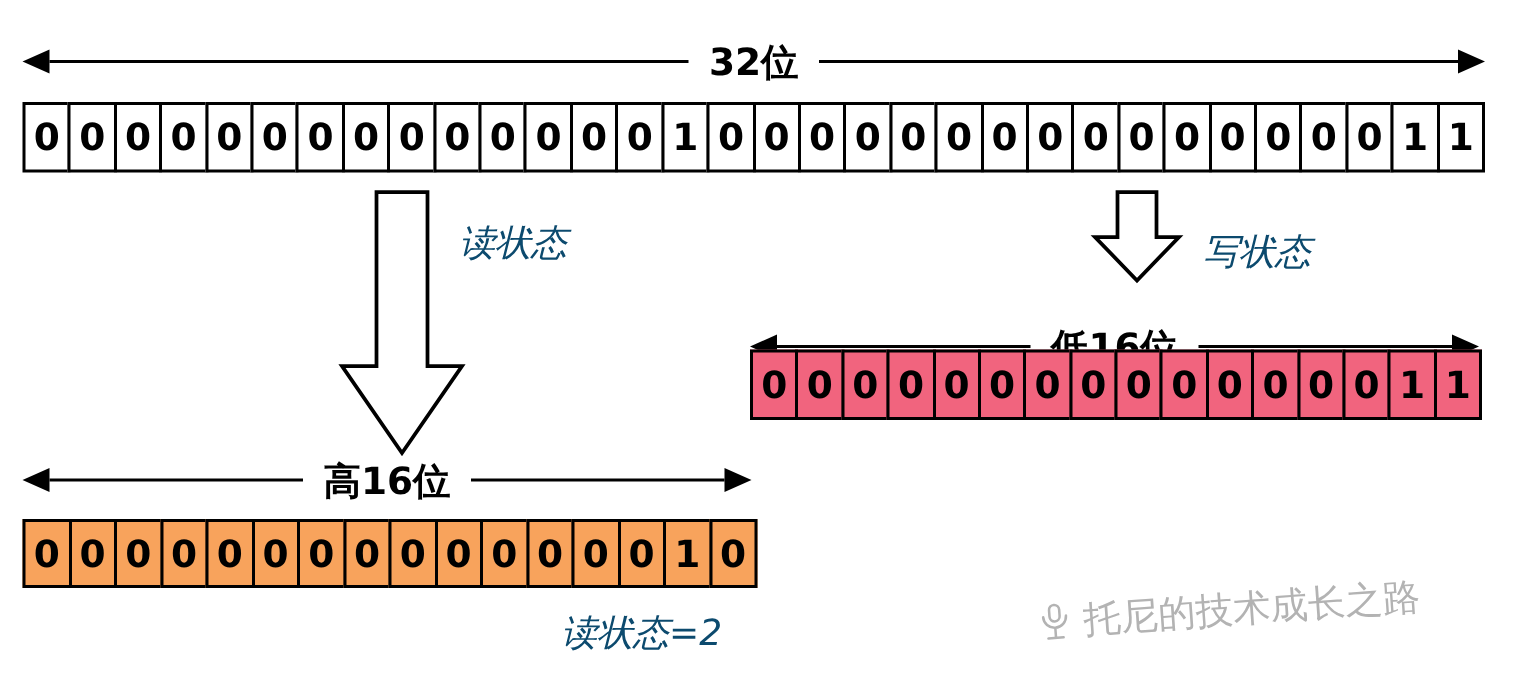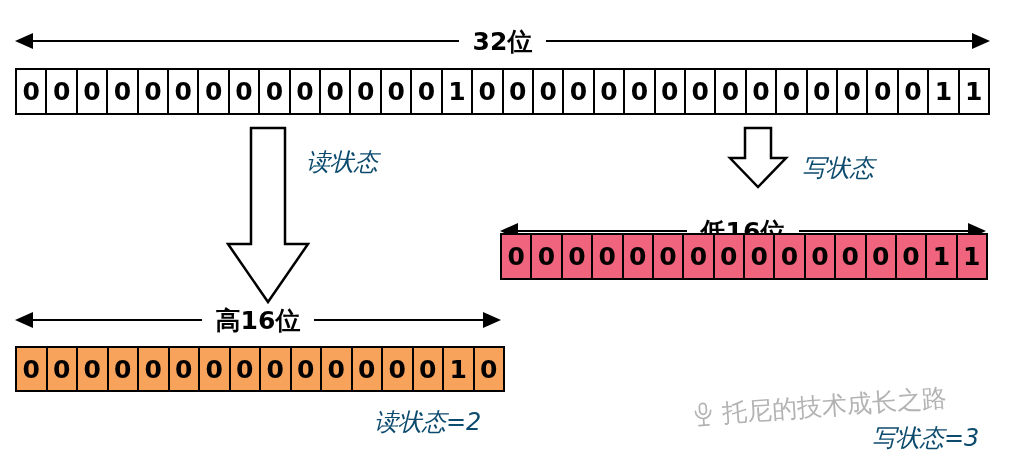--- a/index.html
+++ b/index.html
@@ -140,21 +140,20 @@
       <div class="cell">0</div>
       <div class="cell">0</div>
       <div class="cell">0</div>
       <div class="cell">0</div>
       <div class="cell">0</div>
       <div class="cell">1</div>
       <div class="cell">0</div>
     </div>
 
   <div class="lbl" style="left:374px;top:406px;">读状态=2</div>
-  <div class="lbl" style="left:872px;top:422px;">写状态=3</div>
 
   <div class="watermark">
     <svg width="22" height="28" viewBox="0 0 26 32">
       <rect x="9" y="2" width="8" height="13" rx="4" fill="none" stroke="#b3b3b3" stroke-width="2"></rect>
       <path d="M4,11 a9,9 0 0 0 18,0 M13,20 v7 M7,28 h12" fill="none" stroke="#b3b3b3" stroke-width="2" stroke-linecap="round"></path>
     </svg>
     <span>托尼的技术成长之路</span>
   </div>
 
 </div>

